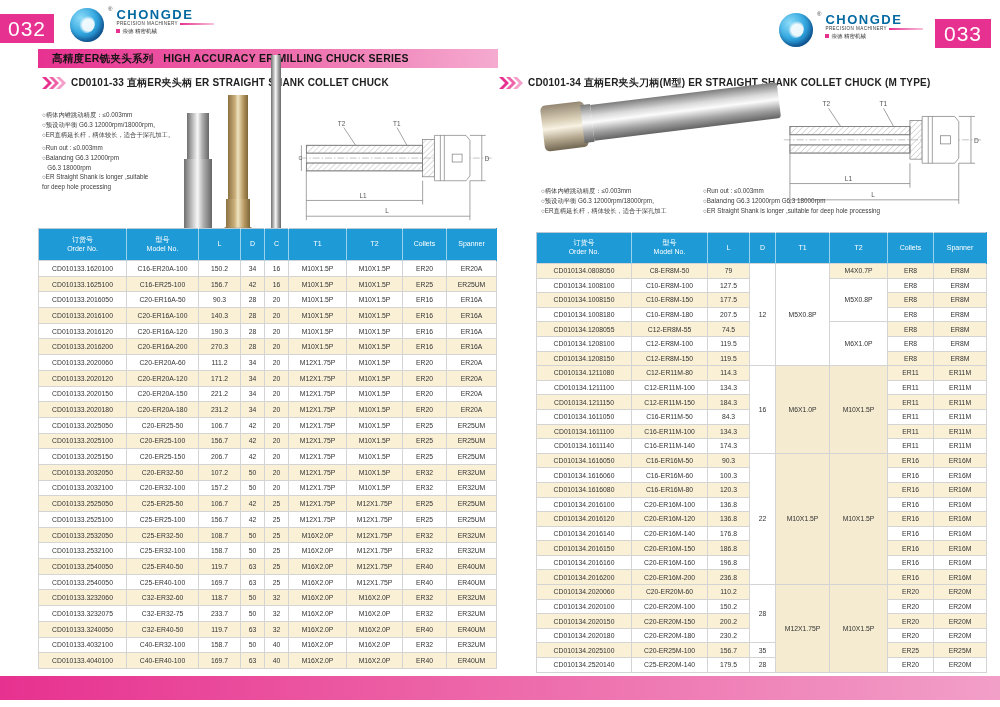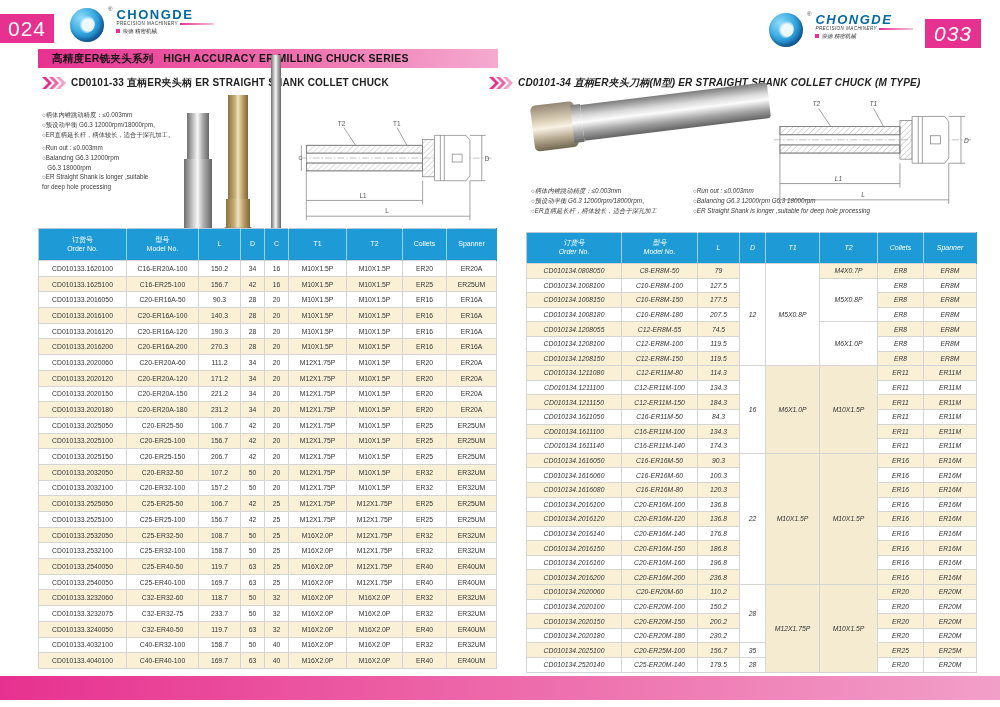--- a/index.html
+++ b/index.html
@@ -1,19 +1,19 @@
 <!DOCTYPE html>
 <html><head>
 <meta charset="utf-8">
 <style>
   html,body{margin:0;padding:0;background:#fff;}
   #canvas{position:relative;width:1000px;height:707px;background:#fff;overflow:hidden;
           font-family:"Liberation Sans","DejaVu Sans",sans-serif;color:#333;}
   .page{position:absolute;top:0;width:500px;height:707px;}
-  .page.left{left:0;} .page.right{left:481px;font-style:italic;}
+  .page.left{left:0;} .page.right{left:491px;}
 
   .badge{position:absolute;background:#e73190;color:#fff;font-size:21px;
          display:flex;align-items:center;justify-content:center;letter-spacing:1px;}
   .badge.l{left:0;top:14px;width:54px;height:29px;}
   .badge.r{right:0;top:19px;width:56px;height:29px;}
 
   .logo{position:absolute;display:flex;align-items:flex-start;gap:4px;}
   .page.left .logo{left:70px;top:8px;}
   .page.right .logo{left:288px;top:13px;}
   .globe{width:34px;height:34px;border-radius:50%;position:relative;
@@ -74,21 +74,21 @@
 
   .note-line{white-space:pre;}
   svg text{font-family:"Liberation Sans",sans-serif;}
 </style>
 </head>
 <body>
 
 <div id="canvas">
 
   <div class="page left">
-    <div class="badge l">024</div>
+    <div class="badge l">032</div>
 
     <div class="logo">
       <div class="globe"></div>
       <span class="reg">®</span>
       <div class="logo-text">
         <div class="brand">CHONGDE</div>
         <div class="sub">
             <span>PRECISION MACHINERY</span>
             <span class="dash"></span>
           </div>

